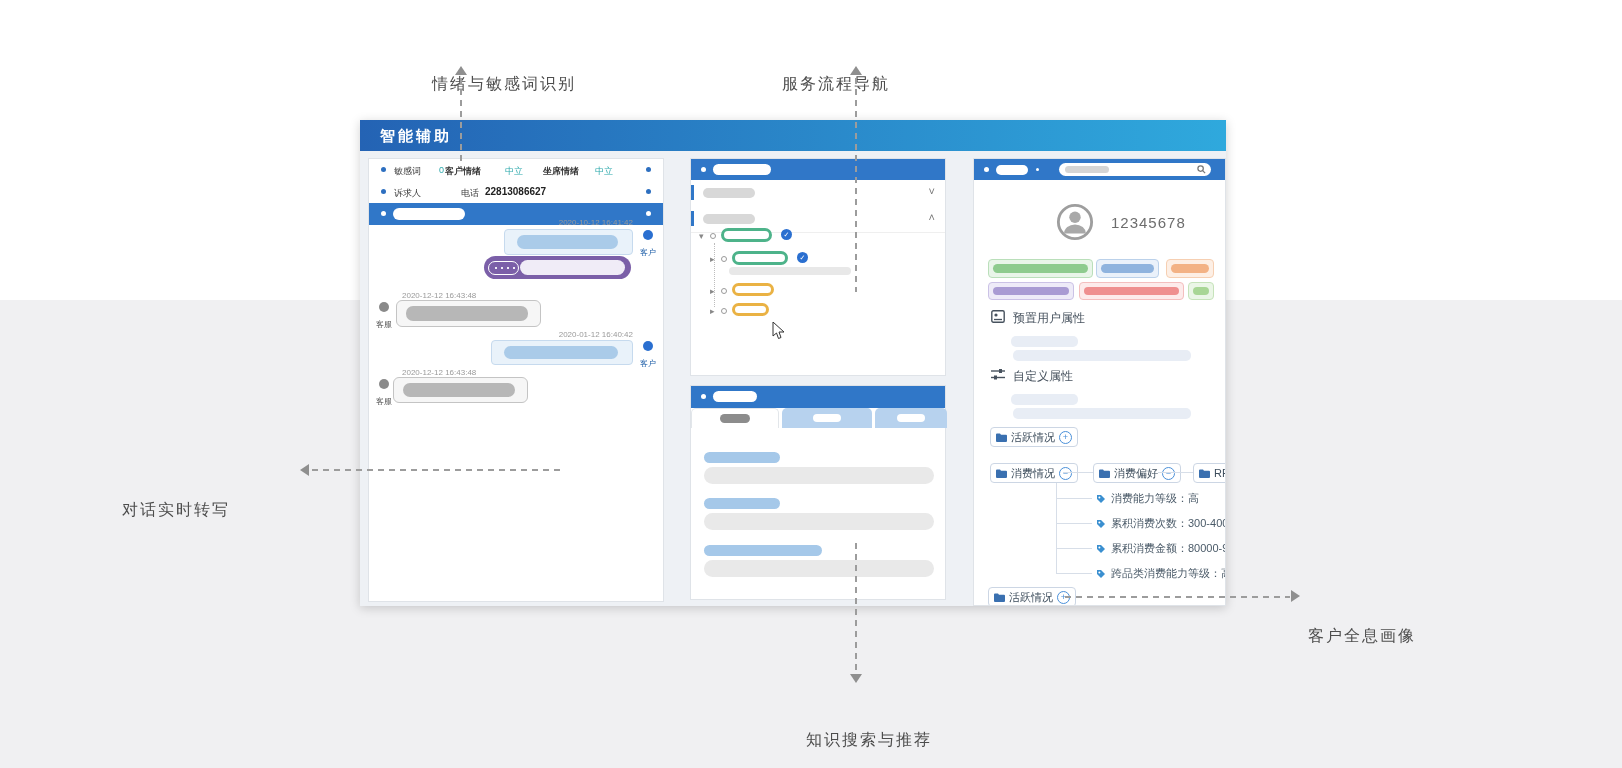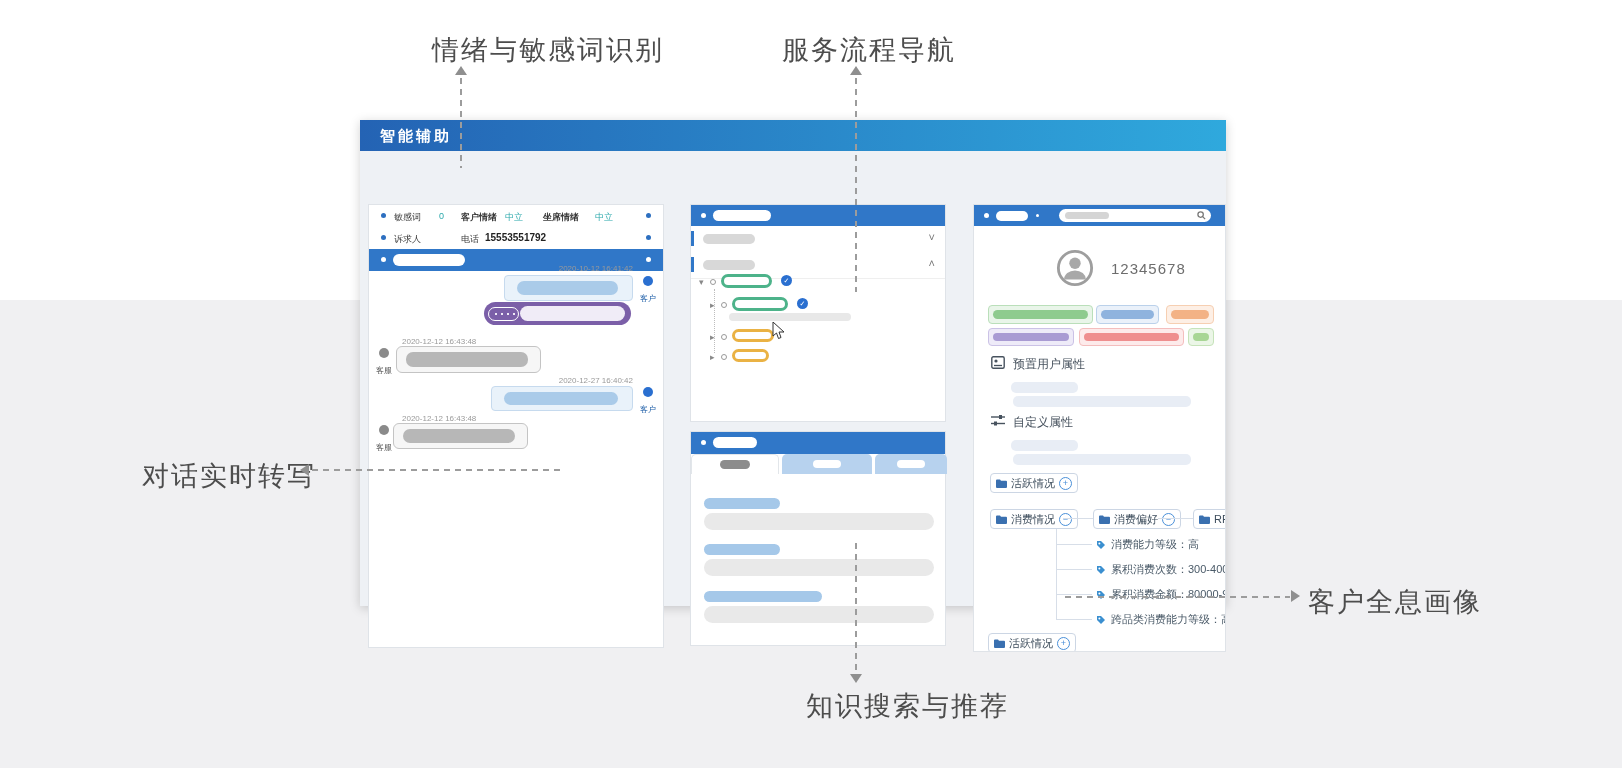--- a/index.html
+++ b/index.html
@@ -2,36 +2,36 @@
 <html><head>
 <meta charset="utf-8">
 <style>
   html,body{margin:0;padding:0;}
   body{width:1622px;height:768px;position:relative;overflow:hidden;
        font-family:"Liberation Sans","DejaVu Sans",sans-serif;background:#ffffff;}
   .abs{position:absolute;}
   .gray-band{left:0;top:300px;width:1622px;height:468px;background:#f0f0f2;}
 
   
-  .callout{color:#4d4d4d;font-size:27px;letter-spacing:2px;z-index:9;}
+  .callout{color:#4d4d4d;font-size:16px;letter-spacing:2px;z-index:9;margin-top:42px;}
   .dash-v{width:2px;background:repeating-linear-gradient(180deg,#9c9c9c 0 6px,transparent 6px 11px);z-index:9;}
   .dash-h{height:2px;background:repeating-linear-gradient(90deg,#9c9c9c 0 6px,transparent 6px 11px);z-index:9;}
   .tri{width:0;height:0;z-index:9;}
   .tri-up{border-left:6px solid transparent;border-right:6px solid transparent;border-bottom:9px solid #8f8f8f;}
   .tri-down{border-left:6px solid transparent;border-right:6px solid transparent;border-top:9px solid #8f8f8f;}
   .tri-left{border-top:6px solid transparent;border-bottom:6px solid transparent;border-right:9px solid #8f8f8f;}
   .tri-right{border-top:6px solid transparent;border-bottom:6px solid transparent;border-left:9px solid #8f8f8f;}
 
   
   .app{left:360px;top:120px;width:866px;height:486px;background:#eef1f5;
        box-shadow:0 2px 10px rgba(0,0,0,.18);z-index:1;}
   .app-header{left:0;top:0;width:866px;height:31px;
        background:linear-gradient(90deg,#2463b4,#2fa9dd);}
   .app-title{left:20px;top:7px;color:#fff;font-size:15px;font-weight:bold;letter-spacing:3px;}
-  .panel{background:#fff;border:1px solid #dfe3e8;box-sizing:border-box;margin-top:46px;}
+  .panel{background:#fff;border:1px solid #dfe3e8;box-sizing:border-box;}
   .p-header{left:0;top:0;right:0;height:21px;background:#3077c8;}
   .wdot{width:5px;height:5px;border-radius:50%;background:#fff;top:8px;}
   .wpill{height:11px;border-radius:6px;background:#fff;top:5px;}
   .gpill{height:10px;border-radius:5px;background:#d8d8d8;}
   .bluebar{background:#e8e8e8;border-radius:4px;}
 
   
   .lrow{left:0;right:0;height:22px;border-bottom:1px solid #ececec;background:#fff;}
   .bdot{width:5px;height:5px;border-radius:50%;background:#2d6fc0;top:8px;}
   .lbl9{font-size:9px;color:#3a3a3a;top:6px;}
@@ -91,21 +91,21 @@
 <div class="abs gray-band"></div>
 
 <div class="abs callout" style="left:432px;top:32px;">情绪与敏感词识别</div>
 <div class="abs tri tri-up" style="left:455px;top:66px;"></div>
 <div class="abs dash-v" style="left:460px;top:78px;height:90px;"></div>
 
 <div class="abs callout" style="left:782px;top:32px;">服务流程导航</div>
 <div class="abs tri tri-up" style="left:850px;top:66px;"></div>
 <div class="abs dash-v" style="left:855px;top:78px;height:214px;"></div>
 
-<div class="abs callout" style="left:142px;top:458px;text-align:center;">对话实时转写</div>
+<div class="abs callout" style="left:122px;top:458px;text-align:center;">对话实时转写</div>
 <div class="abs tri tri-left" style="left:300px;top:464px;"></div>
 <div class="abs dash-h" style="left:312px;top:469px;width:248px;"></div>
 
 <div class="abs dash-v" style="left:855px;top:543px;height:130px;"></div>
 <div class="abs tri tri-down" style="left:850px;top:674px;"></div>
 <div class="abs callout" style="left:806px;top:688px;">知识搜索与推荐</div>
 
 <div class="abs dash-h" style="left:1065px;top:596px;width:225px;"></div>
 <div class="abs tri tri-right" style="left:1291px;top:590px;"></div>
 <div class="abs callout" style="left:1308px;top:584px;">客户全息画像</div>
@@ -113,31 +113,31 @@
 <div class="abs app">
   <div class="abs app-header">
     <span class="abs app-title">智能辅助</span>
   </div>
 
   <div class="abs panel" style="left:8px;top:38px;width:296px;height:444px;">
     <div class="abs lrow" style="top:0;">
       <span class="abs bdot" style="left:12px;"></span>
       <span class="abs lbl9" style="left:25px;">敏感词</span>
       <span class="abs lbl9 teal" style="left:70px;">0</span>
-      <span class="abs lbl9" style="left:92px;font-weight:bold;">客户情绪</span>
+      <span class="abs lbl9" style="left:76px;font-weight:bold;">客户情绪</span>
       <span class="abs lbl9 teal" style="left:136px;">中立</span>
       <span class="abs lbl9" style="left:174px;font-weight:bold;">坐席情绪</span>
       <span class="abs lbl9 teal" style="left:226px;">中立</span>
       <span class="abs bdot" style="right:12px;"></span>
     </div>
     <div class="abs lrow" style="top:22px;">
       <span class="abs bdot" style="left:12px;"></span>
       <span class="abs lbl9" style="left:25px;">诉求人</span>
       <span class="abs lbl9" style="left:92px;font-weight:normal;">电话</span>
-      <span class="abs lbl9" style="left:116px;font-weight:bold;color:#222;font-size:10px;top:5px;">15553551792</span>
+      <span class="abs lbl9" style="left:116px;font-weight:bold;color:#222;font-size:10px;top:5px;">22813086627</span>
       <span class="abs bdot" style="right:12px;"></span>
     </div>
     <div class="abs" style="left:0;right:0;top:44px;height:22px;background:#3077c8;">
       <span class="abs wdot" style="left:12px;"></span>
       <span class="abs wpill" style="left:24px;width:72px;top:5px;height:12px;"></span>
       <span class="abs wdot" style="right:12px;"></span>
     </div>
 
     <div class="abs ts" style="top:59px;right:30px;">2020-10-12 16:41:42</div>
     <div class="abs bub-blue" style="left:135px;top:70px;width:127px;height:24px;">
@@ -155,21 +155,21 @@
 
     <div class="abs ts" style="top:132px;left:33px;">2020-12-12 16:43:48</div>
     <div class="abs bub-gray" style="left:27px;top:141px;width:143px;height:25px;">
         <span class="inner"></span>
       </div>
     <div class="abs" style="left:4px;top:143px;width:22px;text-align:center;">
       <span class="av-dot" style="background:#8a8a8a;"></span>
       <span class="av-lbl">客服</span>
     </div>
 
-    <div class="abs ts" style="top:171px;right:30px;">2020-12-27 16:40:42</div>
+    <div class="abs ts" style="top:171px;right:30px;">2020-01-12 16:40:42</div>
     <div class="abs bub-blue" style="left:122px;top:181px;width:140px;height:23px;">
         <span class="inner"></span>
       </div>
     <div class="abs" style="right:4px;top:182px;width:22px;text-align:center;">
       <span class="av-dot" style="background:#2a6fd0;"></span>
       <span class="av-lbl" style="color:#1f5fa8;">客户</span>
     </div>
 
     <div class="abs ts" style="top:209px;left:33px;">2020-12-12 16:43:48</div>
     <div class="abs bub-gray" style="left:24px;top:218px;width:133px;height:24px;">

